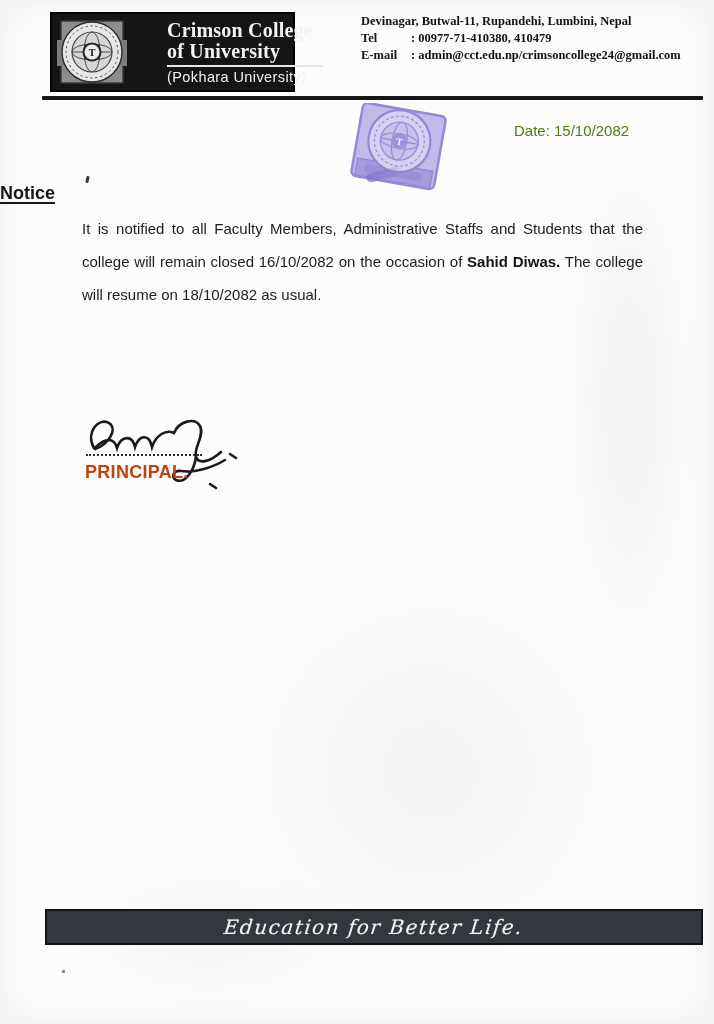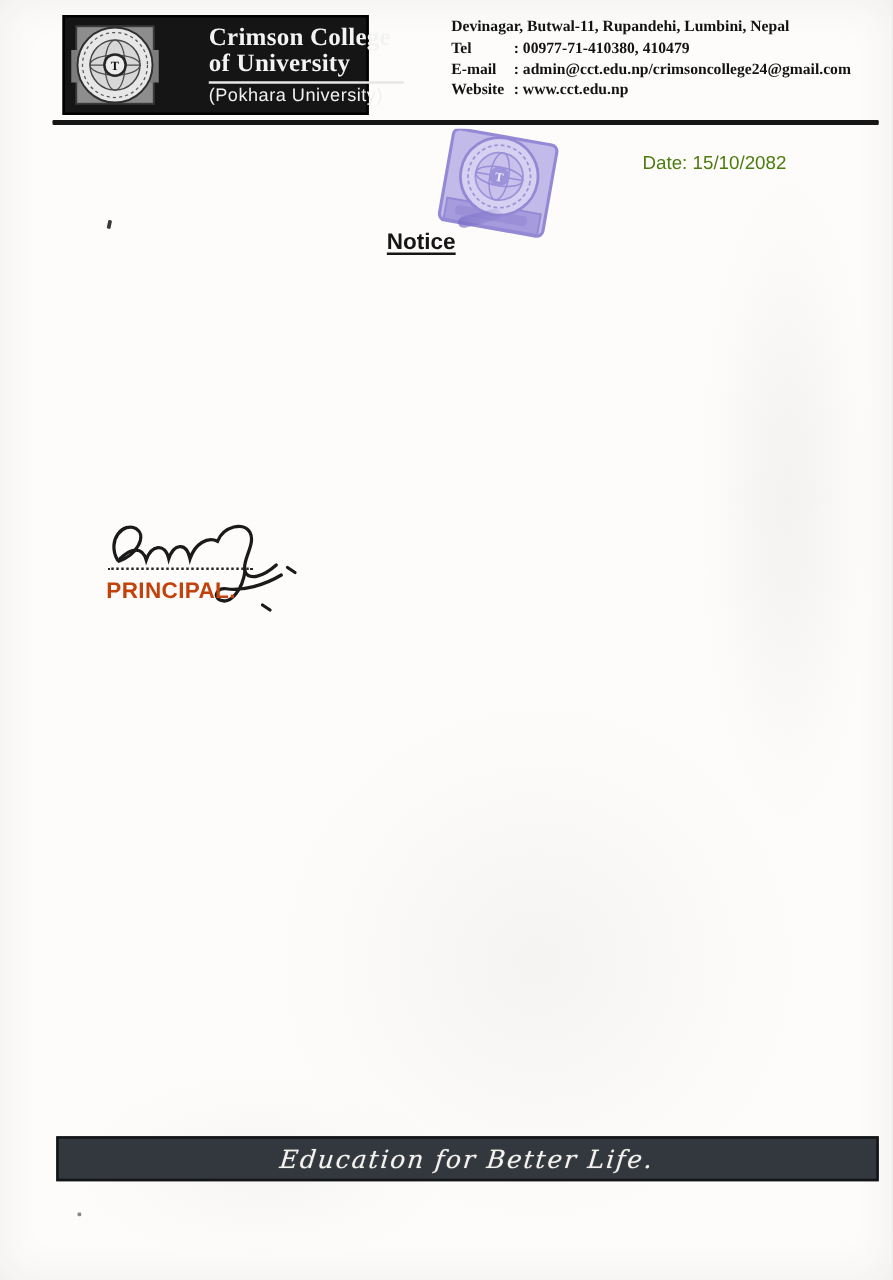--- a/index.html
+++ b/index.html
@@ -53,21 +53,21 @@
   .stamp { position:absolute; left:338px; top:103px; width:126px; height:98px; opacity:0.92; }
   .stamp svg { width:100%; height:100%; display:block; }
   .ink-smear { position:absolute; left:366px; top:170px; width:36px; height:9px;
     background:linear-gradient(90deg, rgba(122,110,200,0.75), rgba(122,110,200,0.08));
     border-radius:5px; transform:rotate(-14deg); }
 
   
   .date-line { position:absolute; left:514px; top:122px; font-size:15px; color:#4d7c0f; }
 
   .notice-title {
-    position:absolute; left:0; top:183px; width:674px; text-align:center;
+    position:absolute; left:0; top:183px; width:674px; text-align:left;
     font-size:18px; font-weight:bold; color:#161616;
     text-decoration:underline; text-underline-offset:3px; text-decoration-thickness:1.5px;
   }
 
   .body-para {
     position:absolute; left:82px; top:212px; width:561px;
     font-size:15px; line-height:33px; text-align:justify; color:#1d1d1d;
   }
   .body-para b { color:#141414; }
   .para-2 { position:absolute; left:82px; top:327px; font-size:15px; color:#1d1d1d; }
@@ -135,24 +135,20 @@
       <span class="contact-value">Devinagar, Butwal-11, Rupandehi, Lumbini, Nepal</span>
     </div>
     <div class="contact-row">
       <span class="contact-label">Tel</span>
       <span class="contact-value">: 00977-71-410380, 410479</span>
     </div>
     <div class="contact-row">
       <span class="contact-label">E-mail</span>
       <span class="contact-value">: admin@cct.edu.np/crimsoncollege24@gmail.com</span>
     </div>
-    <div class="contact-row">
-      <span class="contact-label">Website</span>
-      <span class="contact-value">: www.cct.edu.np</span>
-    </div>
   </div>
 
   <div class="header-rule"></div>
 
   <div class="stamp">
     <svg viewBox="0 0 126 98">
       <g transform="rotate(10 60 46)" opacity="0.9">
         <rect x="18" y="6" width="84" height="74" rx="5" fill="#b6ace5" stroke="#7f72cc" stroke-width="2.5"></rect>
         <rect x="22" y="62" width="76" height="17" fill="#9488d6" stroke="#7f72cc" stroke-width="1.5"></rect>
         <rect x="30" y="66" width="58" height="8" fill="#8276ce" opacity="0.7" rx="3"></rect>
@@ -168,20 +164,21 @@
     </svg>
   </div>
   <div class="ink-smear"></div>
 
   <div class="date-line">Date: 15/10/2082</div>
 
   <div class="notice-title">Notice</div>
 
   <div class="speck speck-quote"></div>
 
+  <p class="body-para"><span>It is notified to all Faculty Members, Administrative Staffs and Students that the college will remain closed 16/10/2082 on the occasion of </span><b>Sahid Diwas.</b><span> The college will resume on 18/10/2082 as usual.</span></p>
 
 
   <svg class="signature-svg" viewBox="0 0 160 82">
     <g fill="none" stroke="#1a1a1a" stroke-width="2.6" stroke-linecap="round">
       <path d="M 12 36 C 3 20 17 5 27 11 C 36 17 27 32 13 37"></path>
       <path d="M 14 35 C 23 26 32 25 35 36 C 39 24 50 22 53 35 C 57 23 67 21 70 35 C 74 23 84 17 92 21 C 97 9 113 5 118 14 C 123 23 111 37 114 45 C 117 53 129 49 139 40"></path>
       <path d="M 114 45 C 112 59 103 72 94 68 C 88 65 92 58 99 59 C 112 61 130 56 143 48"></path>
       <path d="M 148 42 L 154 46"></path>
       <path d="M 128 72 L 134 76"></path>
     </g>

